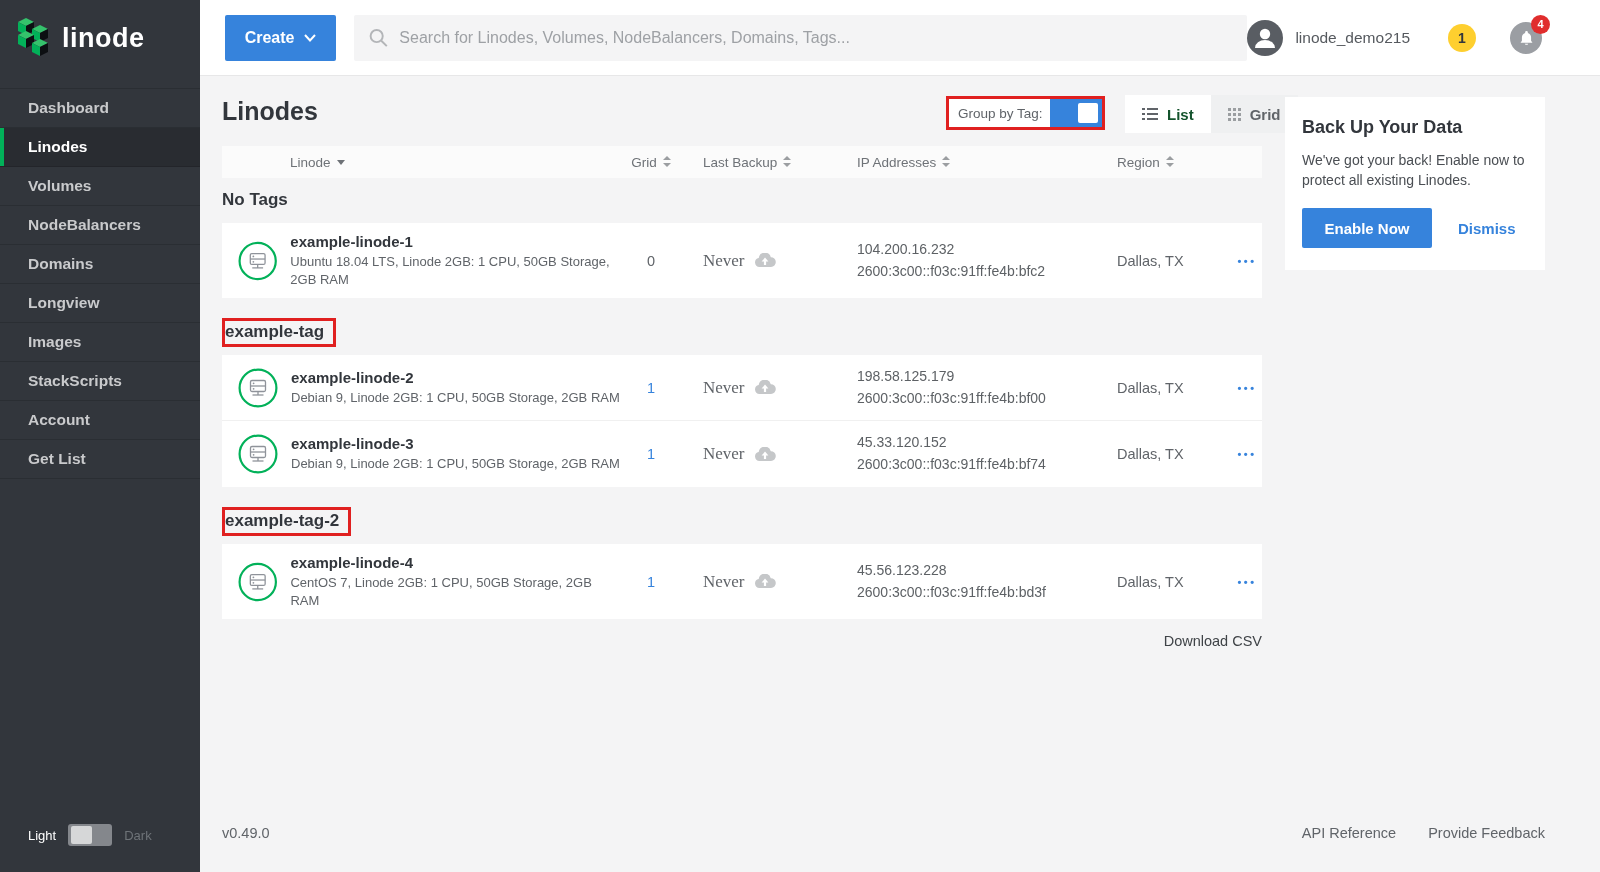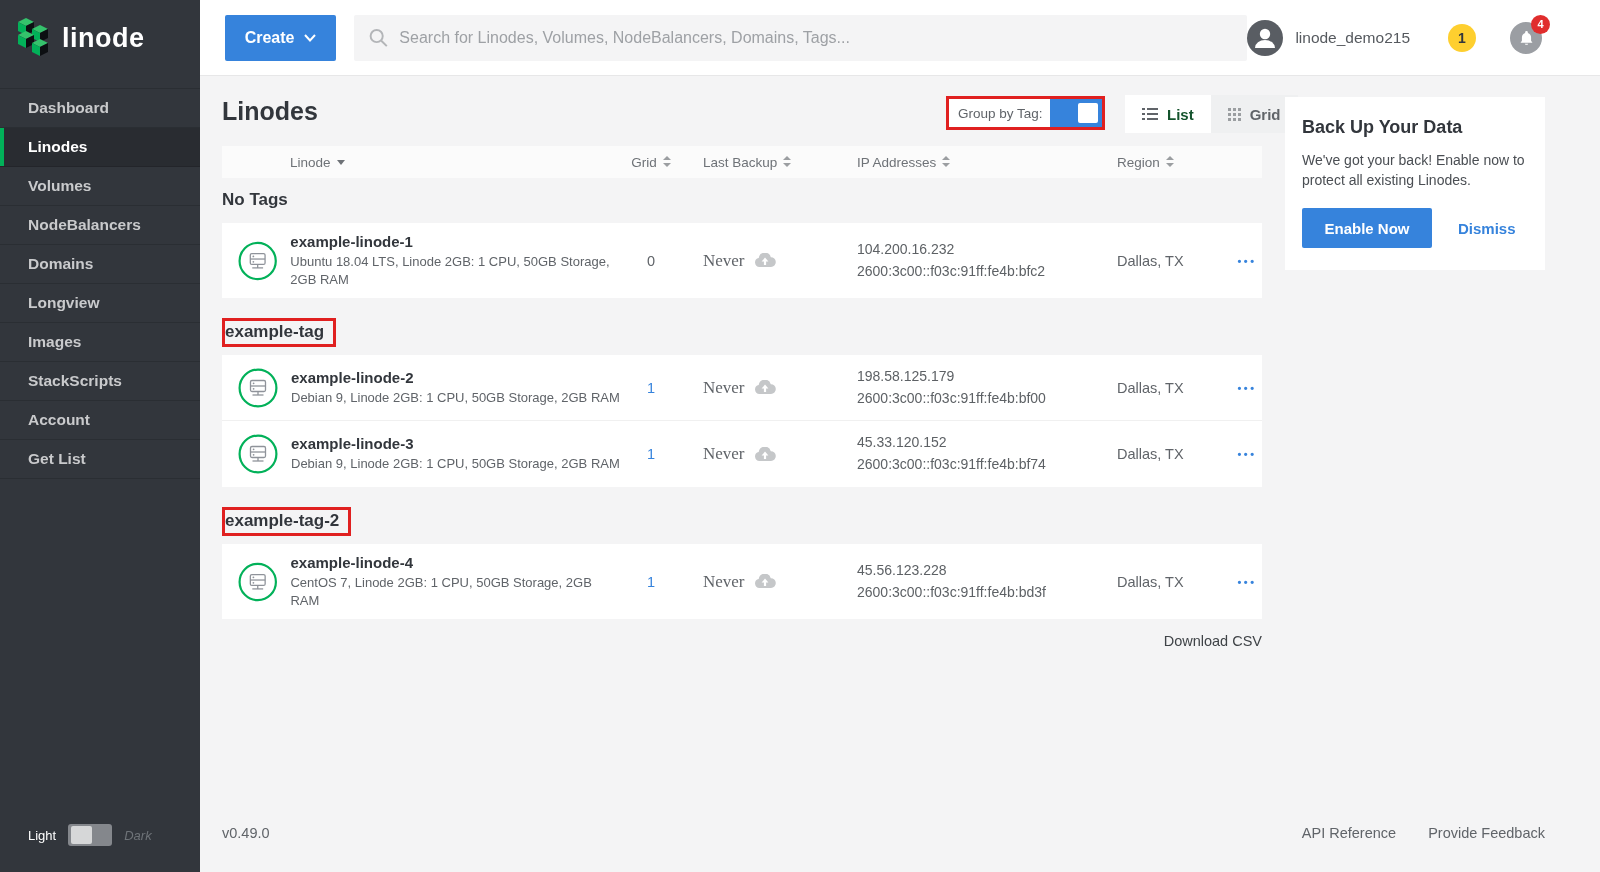--- a/index.html
+++ b/index.html
@@ -13,21 +13,21 @@
   .logo-row { display:flex; align-items:center; gap:12px; padding:18px 0 16px 18px; cursor:pointer; }
   .logo-text { color:#fff; font-size:27px; font-weight:700; letter-spacing:.5px; }
   .nav { margin-top:14px; }
   .nav-item { position:relative; padding:10px 0 10px 28px; font-size:15.5px; font-weight:600;
               color:#c9cacc; cursor:pointer; border-bottom:1px solid rgba(0,0,0,0.14); }
   .nav-item:first-child { border-top:1px solid rgba(0,0,0,0.14); }
   .nav-item.active { background:rgba(0,0,0,0.18); color:#fff; }
   .active-bar { position:absolute; left:0; top:0; bottom:0; width:4px; background:var(--brand-green); }
   .theme-row { position:absolute; bottom:26px; left:28px; display:flex; align-items:center; gap:12px; }
   .theme-light { color:#fff; font-size:13px; }
-  .theme-dark { color:#6e7378; font-size:13px;font-style:italic; }
+  .theme-dark { color:#6e7378; font-size:13px; }
   .theme-switch { width:44px; height:22px; background:#84878c; border-radius:3px; position:relative; cursor:pointer; }
   .theme-knob { position:absolute; left:3px; top:2px; width:21px; height:18px; background:#d6d7d8; border-radius:2px; }
 
   
   .topbar { position:absolute; left:200px; top:0; width:1400px; height:75px; background:#fff;
             display:flex; align-items:center; box-shadow:0 1px 0 rgba(0,0,0,0.05); z-index:4; }
   .create-btn { margin-left:25px; width:112px; height:46px; background:var(--accent-blue); color:#fff;
                 border:none; border-radius:2px; font-family:inherit; font-size:16px; font-weight:700;
                 display:flex; align-items:center; justify-content:center; gap:10px; cursor:pointer; }
   .search-box { margin-left:18px; width:900px; height:46px; background:#f4f4f5; border-radius:2px;

